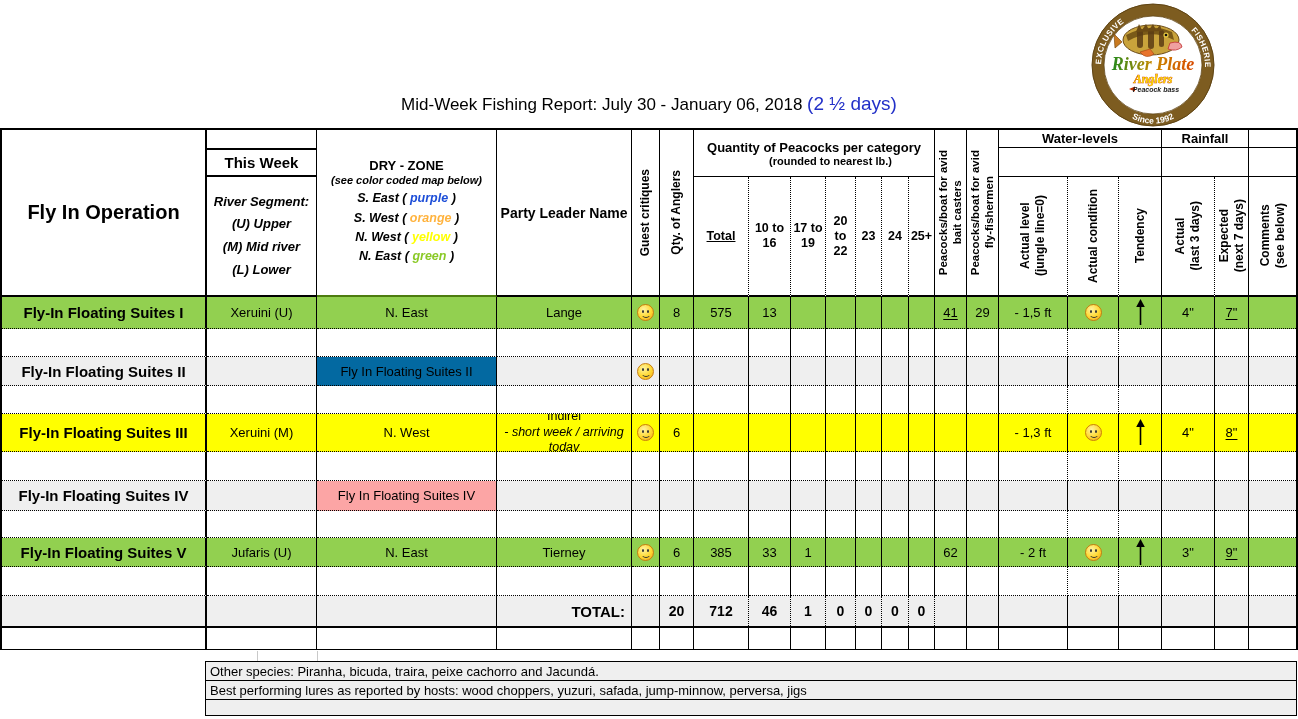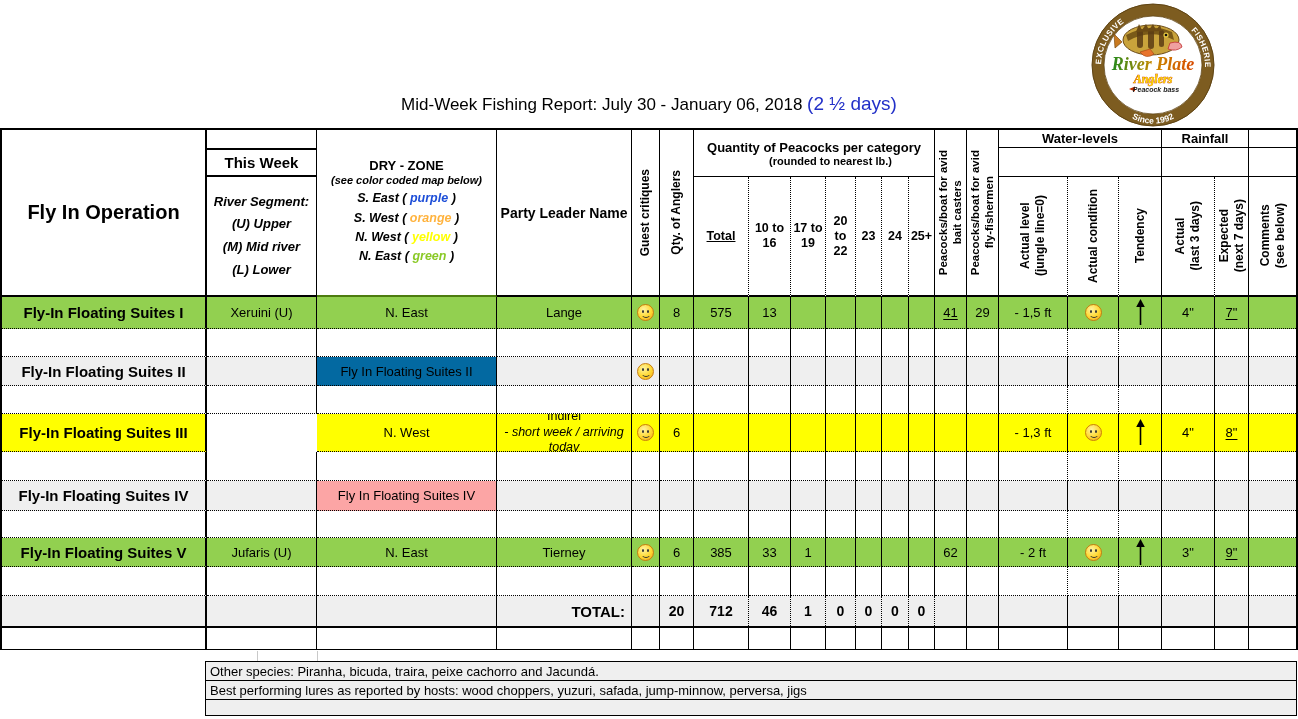--- a/index.html
+++ b/index.html
@@ -309,20 +309,21 @@
     <div class="cell bc12" style="grid-area: 7 / 13;"></div>
     <div class="cell bc13" style="grid-area: 7 / 14;"></div>
     <div class="cell bc14" style="grid-area: 7 / 15;"></div>
     <div class="cell bc15 dotR" style="grid-area: 7 / 16;"></div>
     <div class="cell bc16 dotR" style="grid-area: 7 / 17;"></div>
     <div class="cell bc17" style="grid-area: 7 / 18;"></div>
     <div class="cell bc18" style="grid-area: 7 / 19;"></div>
     <div class="cell bc19" style="grid-area: 7 / 20;"></div>
     <div class="cell bc20" style="grid-area: 7 / 21;"></div>
     <div class="cell bc0 rowname" style="grid-area: 8 / 1; background: rgb(255, 255, 0);">Fly-In Floating Suites III</div>
+    <div class="cell bc1" style="grid-area: 8 / 2; background: rgb(255, 255, 0);">Xeruini (M)</div>
     <div class="cell bc3 leaderWrap" style="grid-area: 8 / 4; background: rgb(255, 255, 0);">
       <span>Indirei</span>
       <i>- short week / arriving today</i>
     </div>
     <div class="cell bc2" style="grid-area: 8 / 3; background: rgb(255, 255, 0);">N. West</div>
     <div class="cell bc4" style="grid-area: 8 / 5; background: rgb(255, 255, 0);">
       <span class="smiley"></span>
     </div>
     <div class="cell bc5" style="grid-area: 8 / 6; background: rgb(255, 255, 0);">6</div>
     <div class="cell bc6" style="grid-area: 8 / 7; background: rgb(255, 255, 0);"></div>

